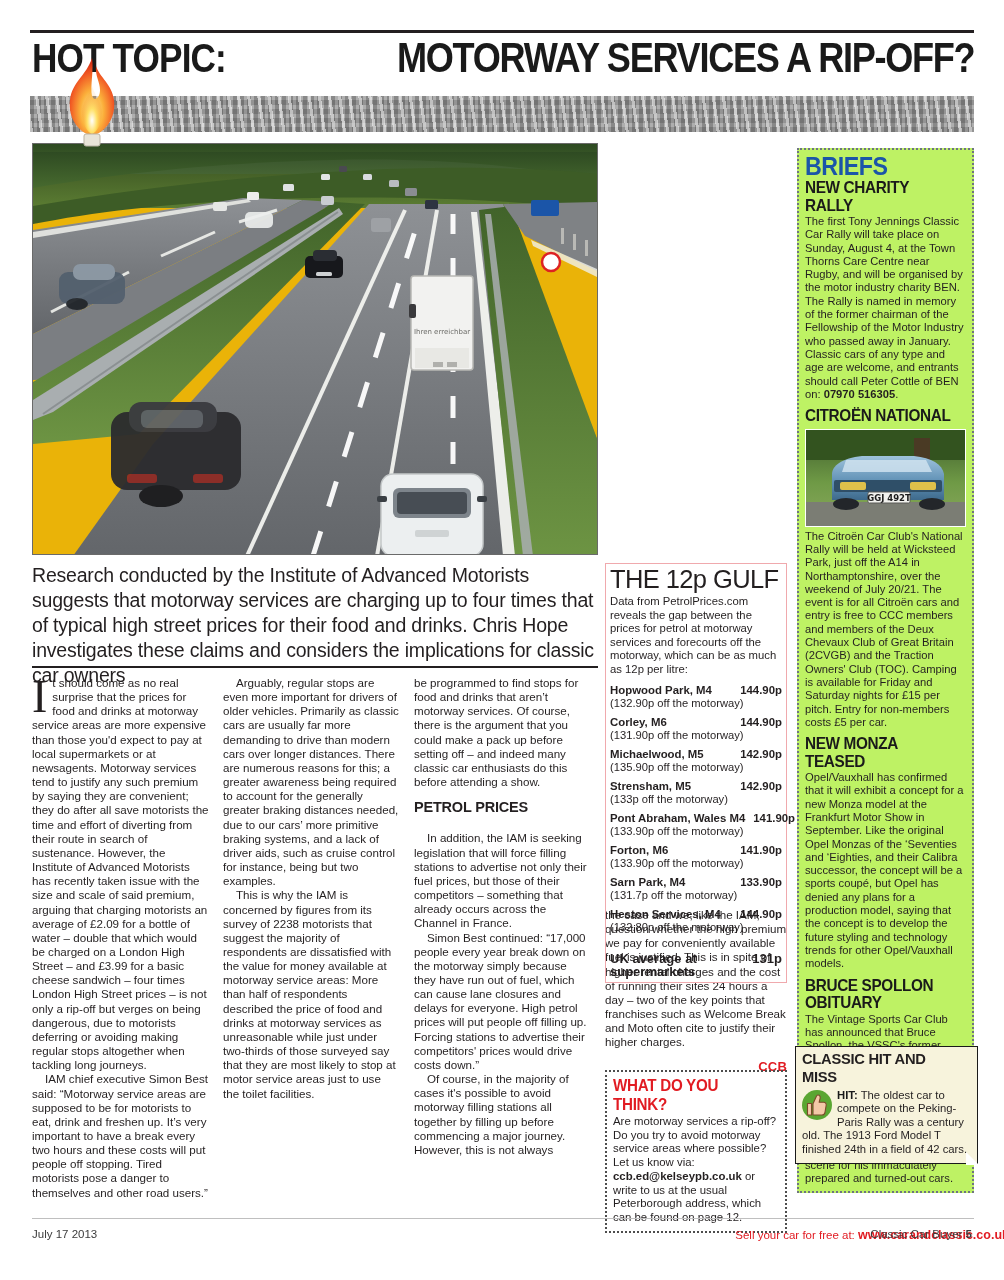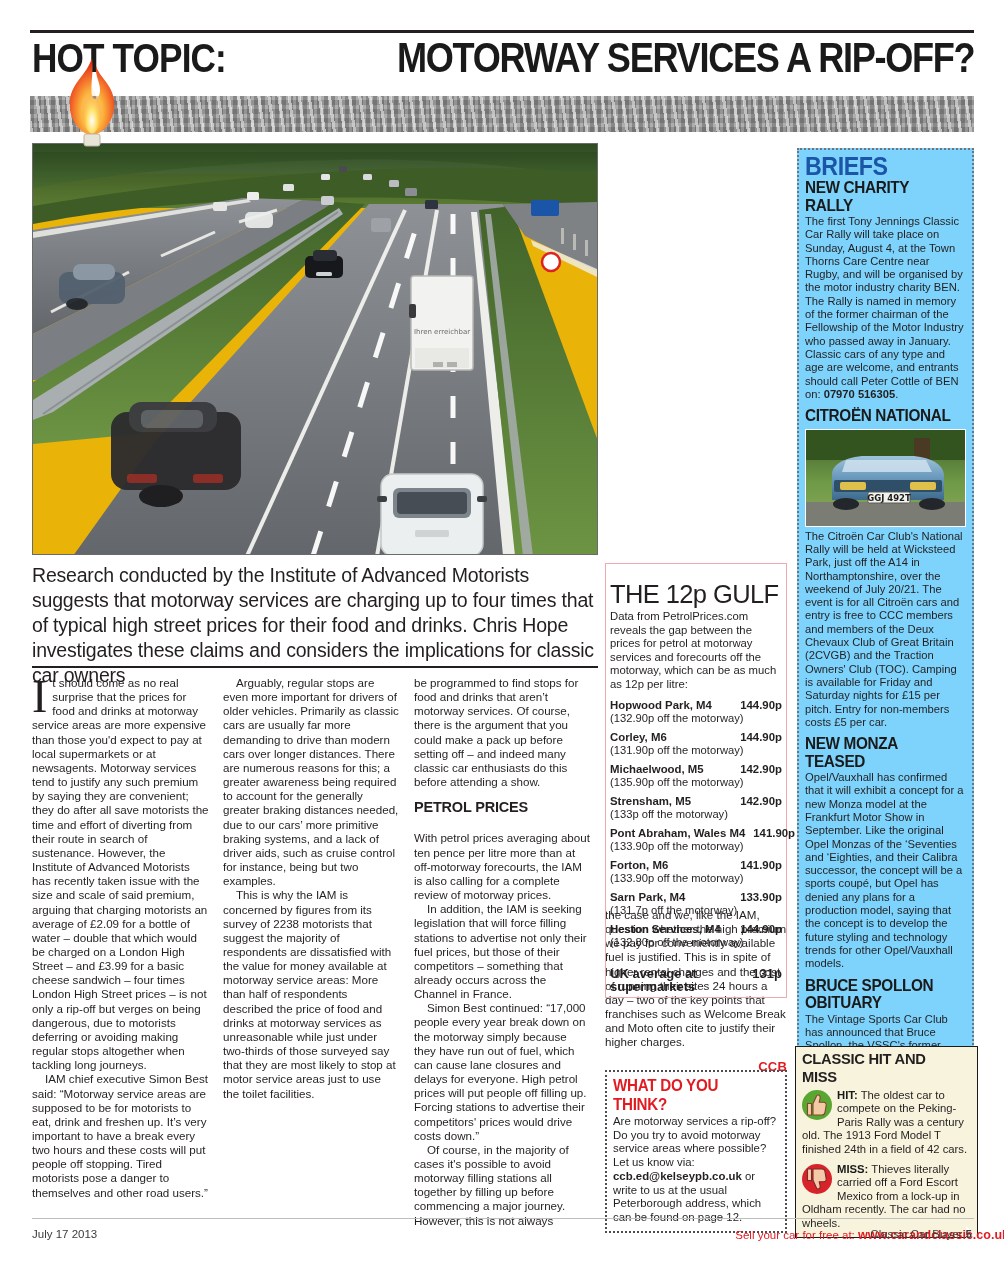--- a/index.html
+++ b/index.html
@@ -149,21 +149,21 @@
     margin-top: 10px;
     letter-spacing: 0.2px;
   }
 
   
   .gulf-box {
     position: absolute;
     left: 605px; top: 563px;
     width: 182px;
     border: 1.5px solid #f0a9ad;
-    padding: 17px 4px 4px 4px;
+    padding: 2px 4px 4px 4px;
   }
   .gulf-title {
     font-size: 25.5px;
     line-height: 27px;
     letter-spacing: -0.6px;
     color: #231f20;
     margin-bottom: 2px;
   }
   .gulf-intro {
     font-size: 11.3px;
@@ -215,21 +215,21 @@
     font-size: 11.4px;
     line-height: 13.7px;
   }
   .think-body b { font-weight: bold; }
 
   
   .briefs {
     position: absolute;
     left: 797px; top: 148px;
     width: 177px;
-    background: #7dd3fc;
+    background: #bef264;
     border: 2px dotted #6e7480;
     padding: 3px 6px 6px 6px;
   }
   .briefs-title {
     font-size: 25px;
     font-weight: bold;
     font-family: "Liberation Sans Narrow", "Liberation Sans", sans-serif;
     color: #1b55a8;
     letter-spacing: -0.5px;
     transform: scaleX(0.93);
@@ -495,21 +495,20 @@
 </div>
 
 <div class="col" id="col2">
   <p>Arguably, regular stops are even more important for drivers of older vehicles. Primarily as classic cars are usually far more demanding to drive than modern cars over longer distances. There are numerous reasons for this; a greater awareness being required to account for the generally greater braking distances needed, due to our cars’ more primitive braking systems, and a lack of driver aids, such as cruise control for instance, being but two examples.</p>
   <p>This is why the IAM is concerned by figures from its survey of 2238 motorists that suggest the majority of respondents are dissatisfied with the value for money available at motorway service areas: More than half of respondents described the price of food and drinks at motorway services as unreasonable while just under two-thirds of those surveyed say that they are most likely to stop at motor service areas just to use the toilet facilities.</p>
 </div>
 
 <div class="col" id="col3">
   <p class="noind">be programmed to find stops for food and drinks that aren’t motorway services. Of course, there is the argument that you could make a pack up before setting off – and indeed many classic car enthusiasts do this before attending a show.</p>
   <h3>PETROL PRICES</h3>
-  <p class="noind">With petrol prices averaging about ten pence per litre more than at off-motorway forecourts, the IAM is also calling for a complete review of motorway prices.</p>
   <p>In addition, the IAM is seeking legislation that will force filling stations to advertise not only their fuel prices, but those of their competitors – something that already occurs across the Channel in France.</p>
   <p>Simon Best continued: “17,000 people every year break down on the motorway simply because they have run out of fuel, which can cause lane closures and delays for everyone. High petrol prices will put people off filling up. Forcing stations to advertise their competitors' prices would drive costs down.”</p>
   <p>Of course, in the majority of cases it's possible to avoid motorway filling stations all together by filling up before commencing a major journey. However, this is not always</p>
 </div>
 
 <div class="col" id="col4">
   <p class="noind">the case and we, like the IAM, question whether the high premium we pay for conveniently available fuel is justified. This is in spite of higher rental charges and the cost of running their sites 24 hours a day – two of the key points that franchises such as Welcome Break and Moto often cite to justify their higher charges.</p>
   <div class="ccb-sign">CCB</div>
 </div>
 
@@ -631,26 +630,18 @@
 <div class="hitmiss">
   <div class="hitmiss-title">CLASSIC HIT AND MISS</div>
   <div class="hm-item">
     <span class="hm-thumb up">
       <svg width="30" height="30" viewBox="0 0 30 30">
           <path d="M11 25 h9 a3 3 0 0 0 3-2.6 l1.2-7.4 a2.4 2.4 0 0 0-2.4-2.8 h-4.6 l0.9-3.8 c0.4-1.8-0.5-3.4-2.1-3.4 -0.8 0-1.3 0.4-1.6 1.2 l-3.4 7.5 V25 Z M5.5 13.5 h4 V25 h-4 Z" fill="#f3c9a8" stroke="#7a4a2a" stroke-width="1.1" stroke-linejoin="round"></path>
         </svg>
     </span>
     <span class="hm-lab hit">HIT:</span><span> The oldest car to compete on the Peking-Paris Rally was a century old. The 1913 Ford Model T finished 24th in a field of 42 cars.</span>
   </div>
-  <div class="hm-item">
-    <span class="hm-thumb down">
-      <svg width="30" height="30" viewBox="0 0 30 30">
-          <path d="M11 5 h9 a3 3 0 0 1 3 2.6 l1.2 7.4 a2.4 2.4 0 0 1-2.4 2.8 h-4.6 l0.9 3.8 c0.4 1.8-0.5 3.4-2.1 3.4 -0.8 0-1.3-0.4-1.6-1.2 l-3.4-7.5 V5 Z M5.5 5 h4 v11.5 h-4 Z" fill="#f3c9a8" stroke="#7a2a2a" stroke-width="1.1" stroke-linejoin="round"></path>
-        </svg>
-    </span>
-    <span class="hm-lab miss">MISS:</span><span> Thieves literally carried off a Ford Escort Mexico from a lock-up in Oldham recently. The car had no wheels.</span>
-  </div>
 </div>
 
 <div class="footer-rule"></div>
 <div class="foot foot-left">July 17 2013</div>
 <div class="foot foot-mid"><span>Sell your car for free at: </span><b>www.carandclassic.co.uk</b></div>
 <div class="foot foot-right"><span>Classic Car Buyer</span> <b>5</b></div>
 
 </body></html>

